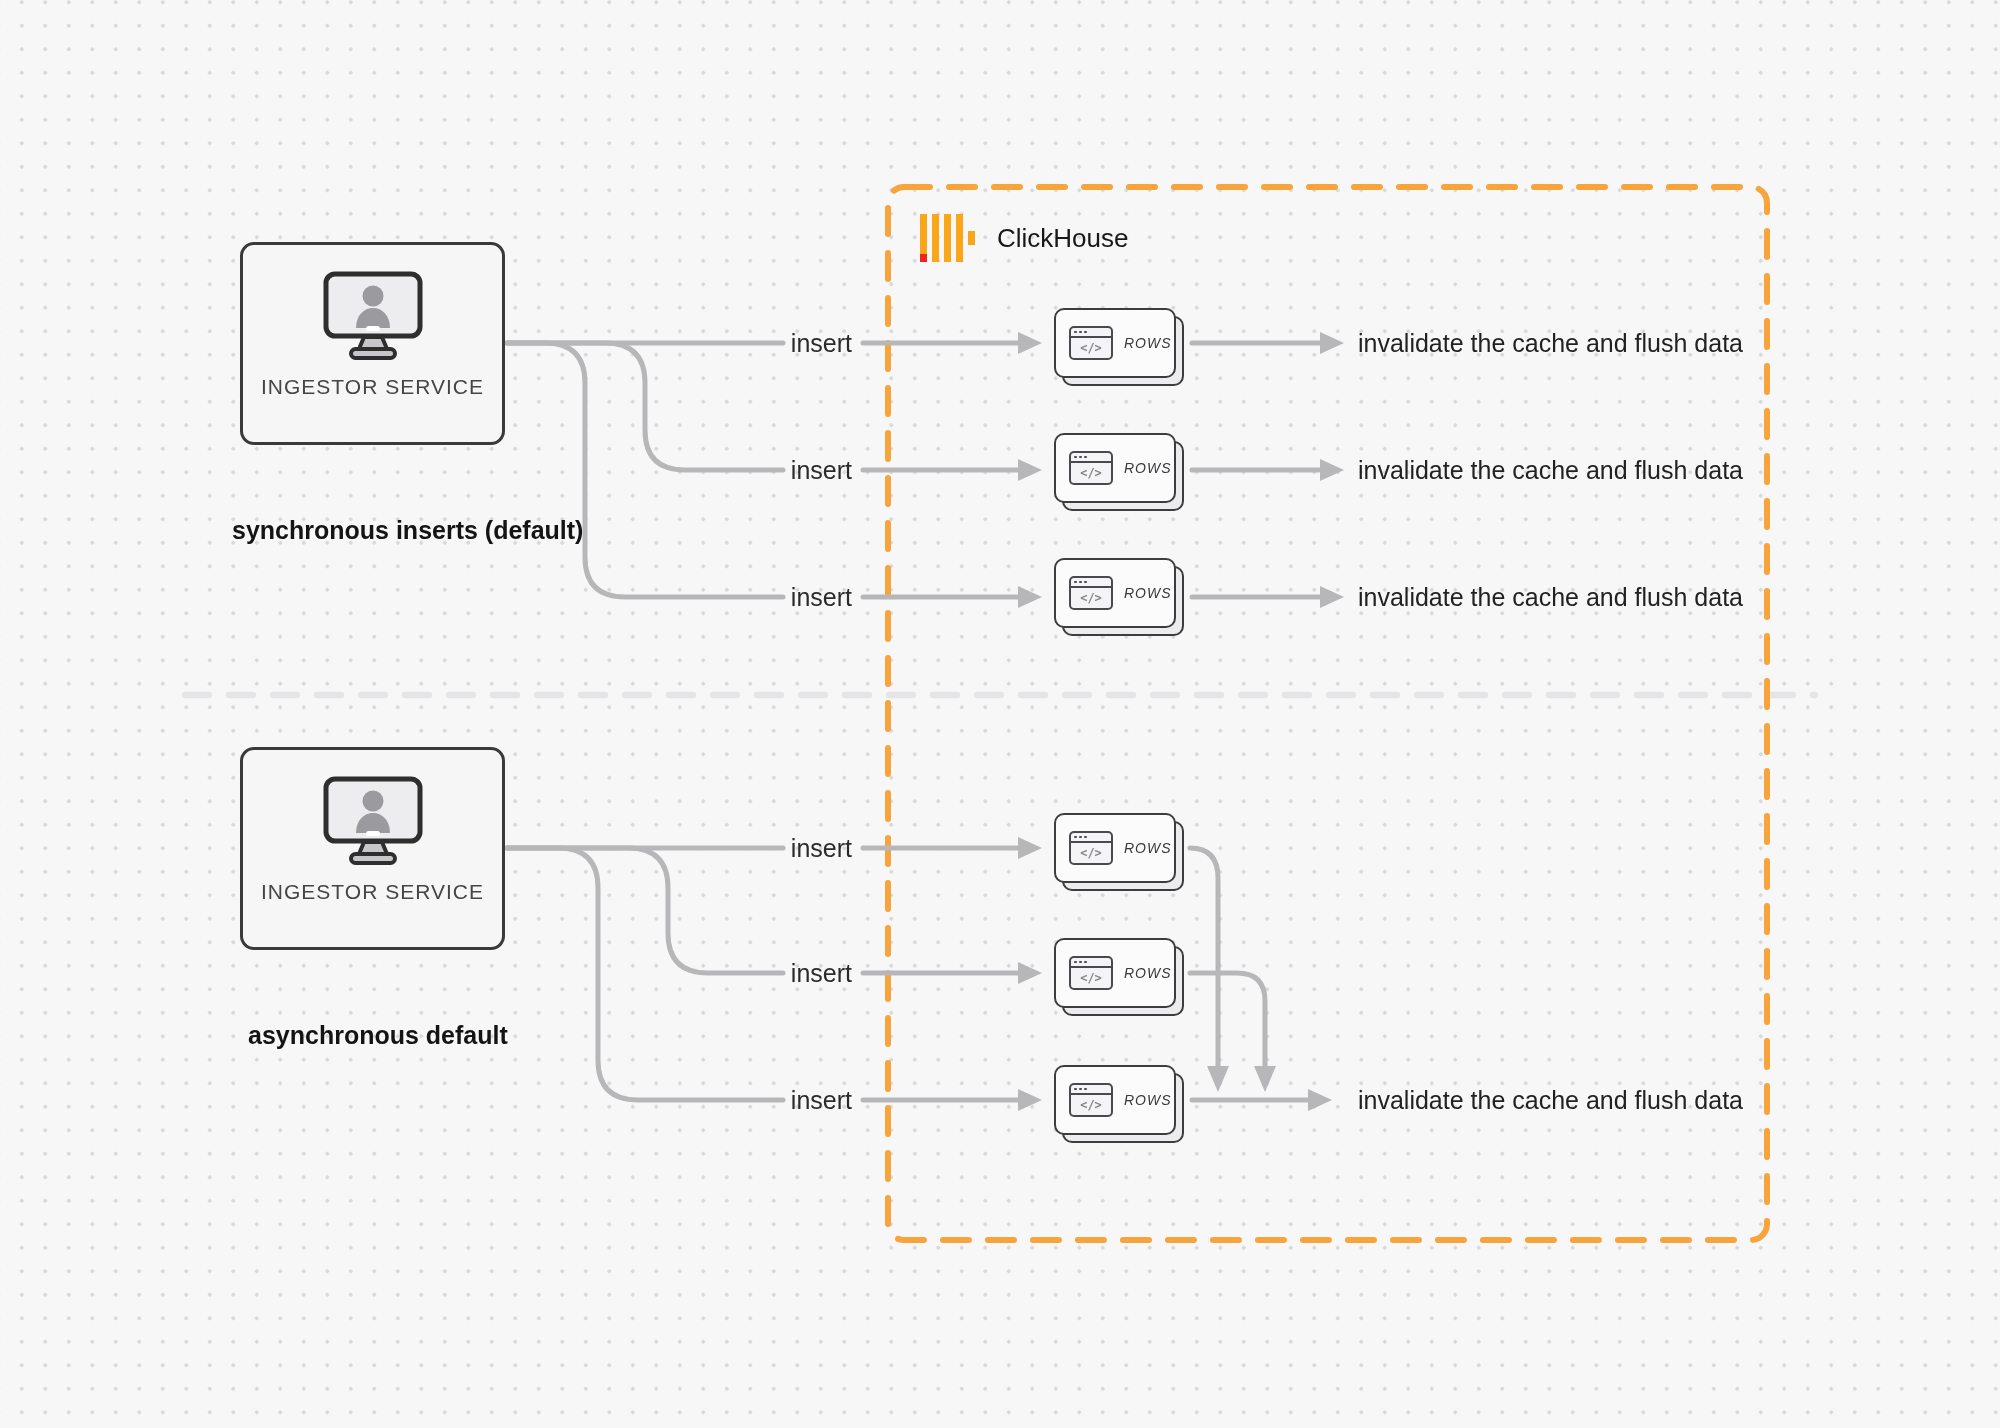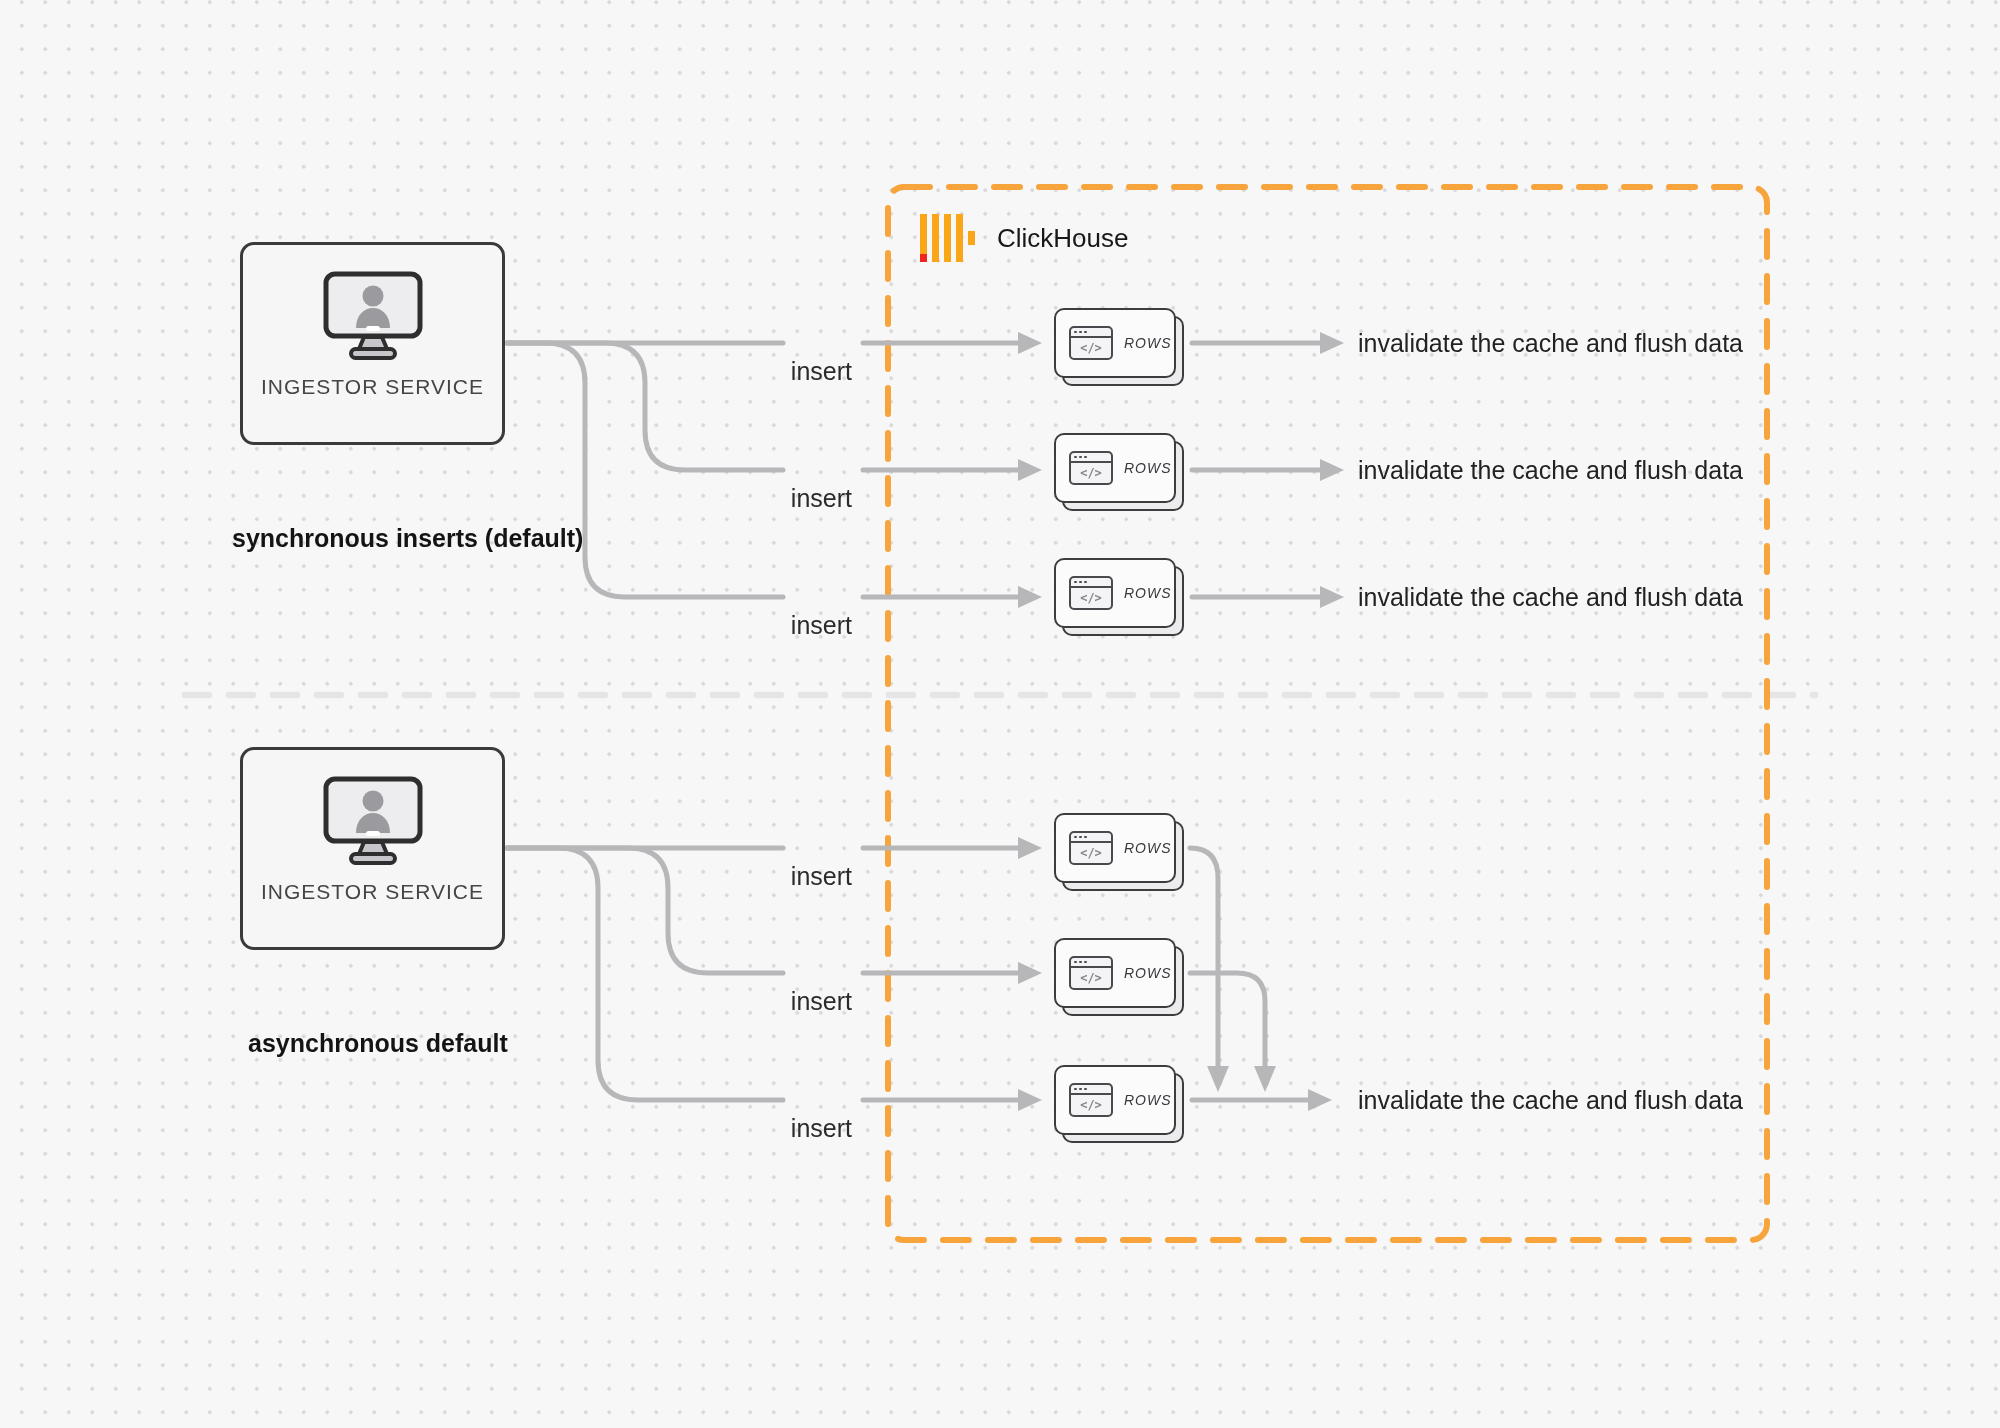--- a/index.html
+++ b/index.html
@@ -37,32 +37,30 @@
     white-space:nowrap;
     text-align:right;
   }
 
   .caption{
     position:absolute;
     font-size:25px;
     font-weight:bold;
     color:#141414;
     white-space:nowrap;
-    margin-top:8px;
   }
 
   .insert-label{
     position:absolute;
     width:152px;
     text-align:right;
     font-size:25px;
     color:#2b2b2b;
     line-height:38px;
     white-space:nowrap;
-    margin-top:28px;
   }
   .invalidate-label{
     position:absolute;
     font-size:25px;
     color:#222;
     line-height:38px;
     white-space:nowrap;
   }
 
   

